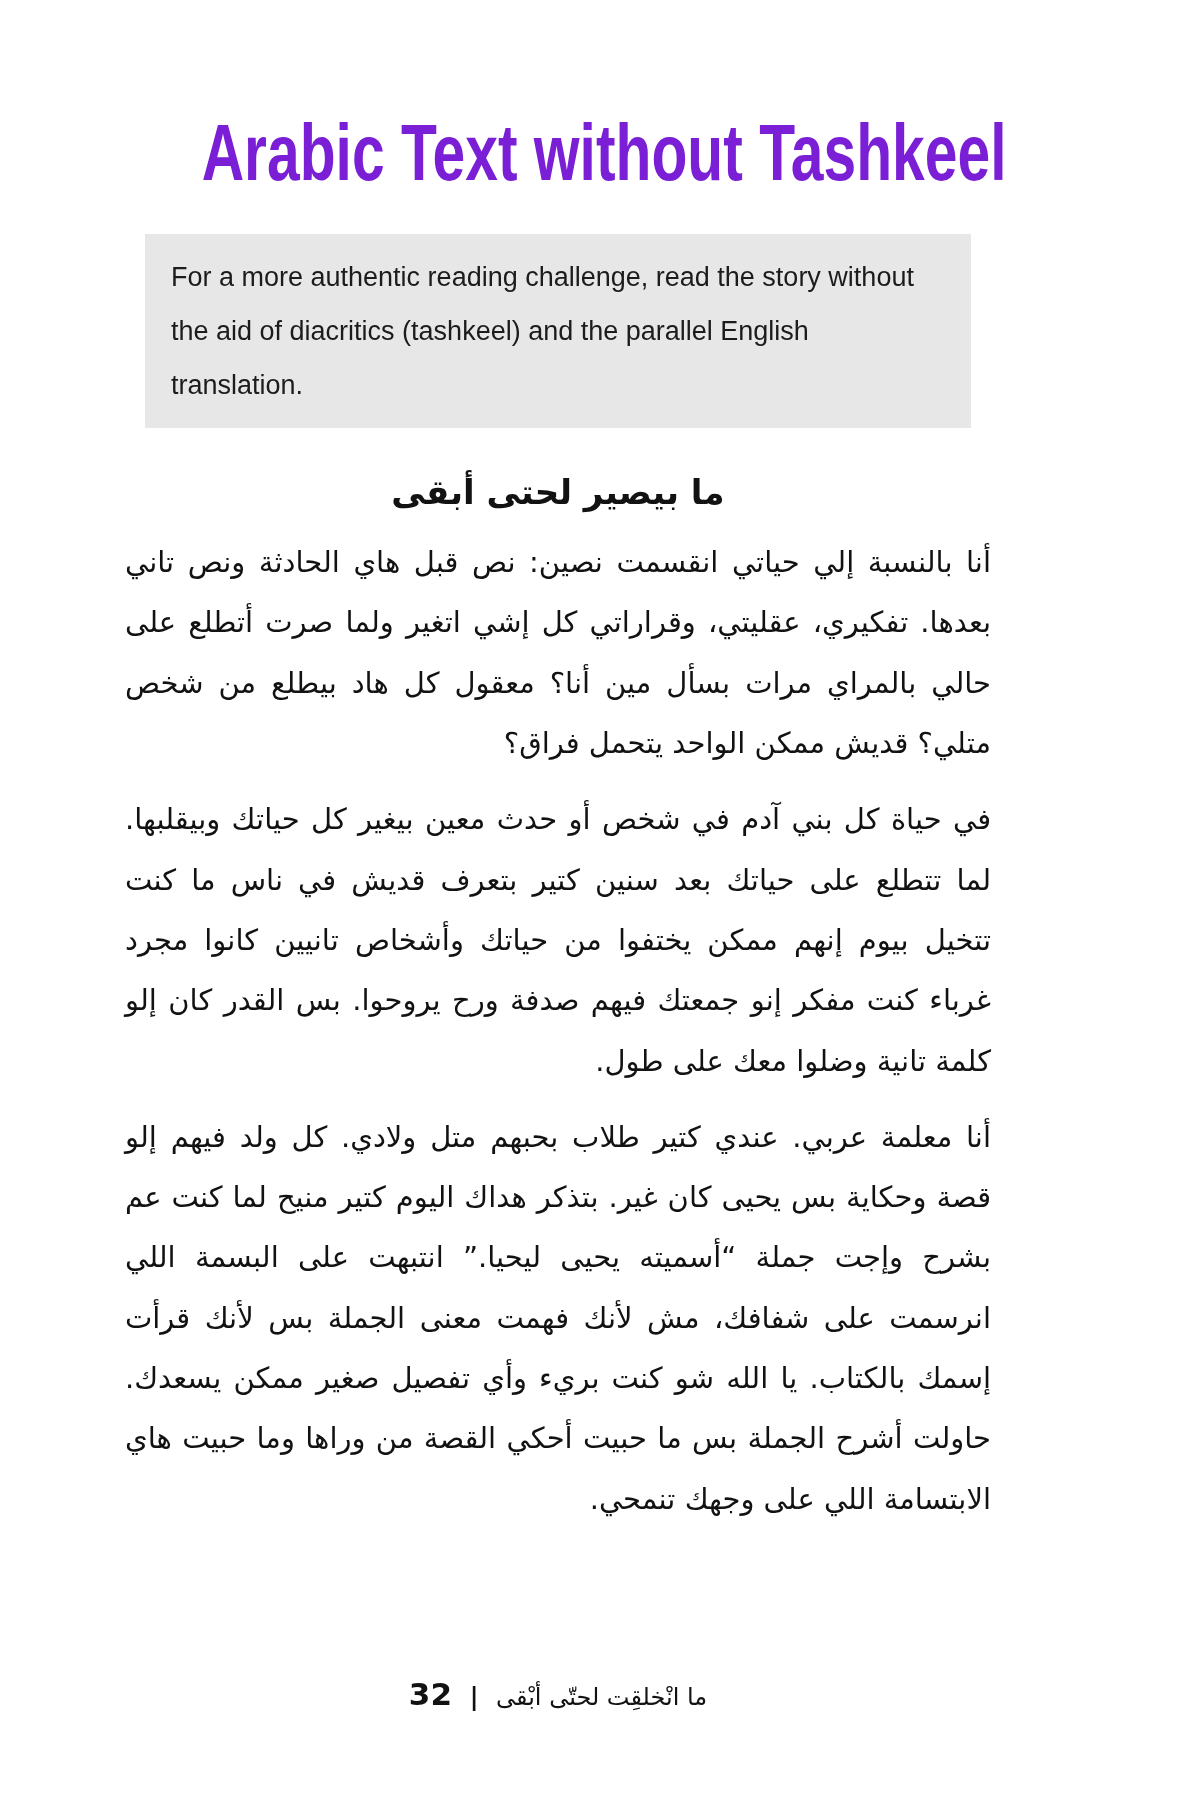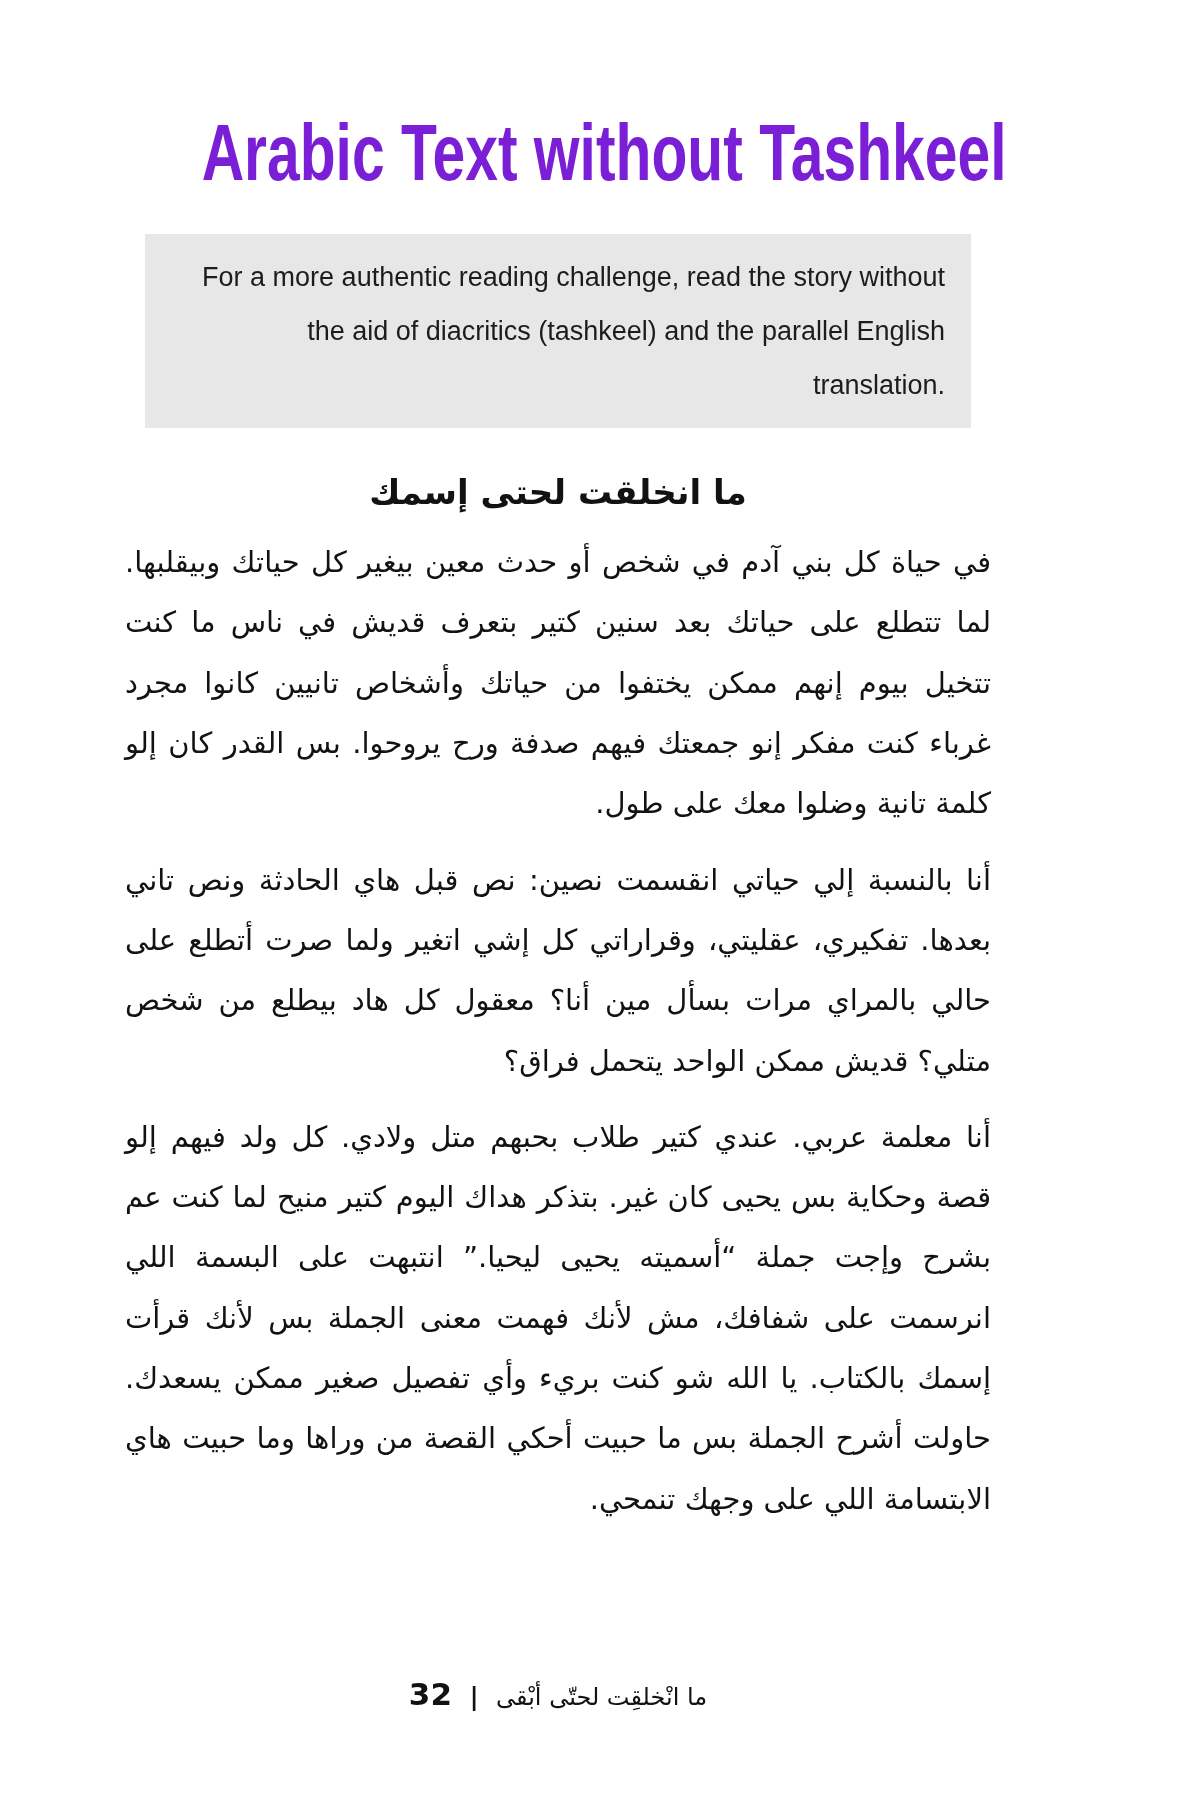--- a/index.html
+++ b/index.html
@@ -35,21 +35,21 @@
     color:var(--accent);
     transform:scale(0.84,1.14);
     transform-origin:center;
     white-space:nowrap;
   }
   
   .subtitle-box{
     margin:0 20px 14px 20px;
     background:var(--subtitle-bg);
     padding:16px 26px;
-    text-align:right;
+    text-align:left;
     font-family:"Liberation Sans", sans-serif;
     font-size:27px;
     line-height:2.0;
     color:#1c1c1c;
   }
   
   .story{ direction:rtl; }
   .story-heading{
     margin:30px 0 20px 0;
     text-align:center;
@@ -85,24 +85,24 @@
 </head>
 <body>
 
 <div class="page">
 
   <h1 class="title"><span class="title-inner">Arabic Text without Tashkeel</span></h1>
 
   <div class="subtitle-box">For a more authentic reading challenge, read the story without the aid of diacritics (tashkeel) and the parallel English translation.</div>
 
   <section class="story" lang="ar" dir="rtl">
-    <h2 class="story-heading">ما انخلقت لحتى إسمك</h2>
+    <h2 class="story-heading">ما بيصير لحتى أبقى</h2>
     <div>
+        <p class="story-para">أنا بالنسبة إلي حياتي انقسمت نصين: نص قبل هاي الحادثة ونص تاني بعدها. تفكيري، عقليتي، وقراراتي كل إشي اتغير ولما صرت أتطلع على حالي بالمراي مرات بسأل مين أنا؟ معقول كل هاد بيطلع من شخص متلي؟ قديش ممكن الواحد يتحمل فراق؟</p>
         <p class="story-para">في حياة كل بني آدم في شخص أو حدث معين بيغير كل حياتك وبيقلبها. لما تتطلع على حياتك بعد سنين كتير بتعرف قديش في ناس ما كنت تتخيل بيوم إنهم ممكن يختفوا من حياتك وأشخاص تانيين كانوا مجرد غرباء كنت مفكر إنو جمعتك فيهم صدفة ورح يروحوا. بس القدر كان إلو كلمة تانية وضلوا معك على طول.</p>
-        <p class="story-para">أنا بالنسبة إلي حياتي انقسمت نصين: نص قبل هاي الحادثة ونص تاني بعدها. تفكيري، عقليتي، وقراراتي كل إشي اتغير ولما صرت أتطلع على حالي بالمراي مرات بسأل مين أنا؟ معقول كل هاد بيطلع من شخص متلي؟ قديش ممكن الواحد يتحمل فراق؟</p>
         <p class="story-para">أنا معلمة عربي. عندي كتير طلاب بحبهم متل ولادي. كل ولد فيهم إلو قصة وحكاية بس يحيى كان غير. بتذكر هداك اليوم كتير منيح لما كنت عم بشرح وإجت جملة “أسميته يحيى ليحيا.” انتبهت على البسمة اللي انرسمت على شفافك، مش لأنك فهمت معنى الجملة بس لأنك قرأت إسمك بالكتاب. يا الله شو كنت بريء وأي تفصيل صغير ممكن يسعدك. حاولت أشرح الجملة بس ما حبيت أحكي القصة من وراها وما حبيت هاي الابتسامة اللي على وجهك تنمحي.</p>
       </div>
   </section>
 
   <div class="footer" lang="ar" dir="rtl">
     <span class="booktitle"><span style="color: rgb(18, 18, 18);">ما ان</span><span style="color: rgb(123, 31, 214);">ْ</span><span style="color: rgb(18, 18, 18);">خلق</span><span style="color: rgb(123, 31, 214);">ِ</span><span style="color: rgb(18, 18, 18);">ت لحت</span><span style="color: rgb(123, 31, 214);">ّ</span><span style="color: rgb(18, 18, 18);">ى أب</span><span style="color: rgb(123, 31, 214);">ْ</span><span style="color: rgb(18, 18, 18);">قى</span></span>
     <span class="sep">|</span>
     <span class="pagenum">32</span>
   </div>
 

